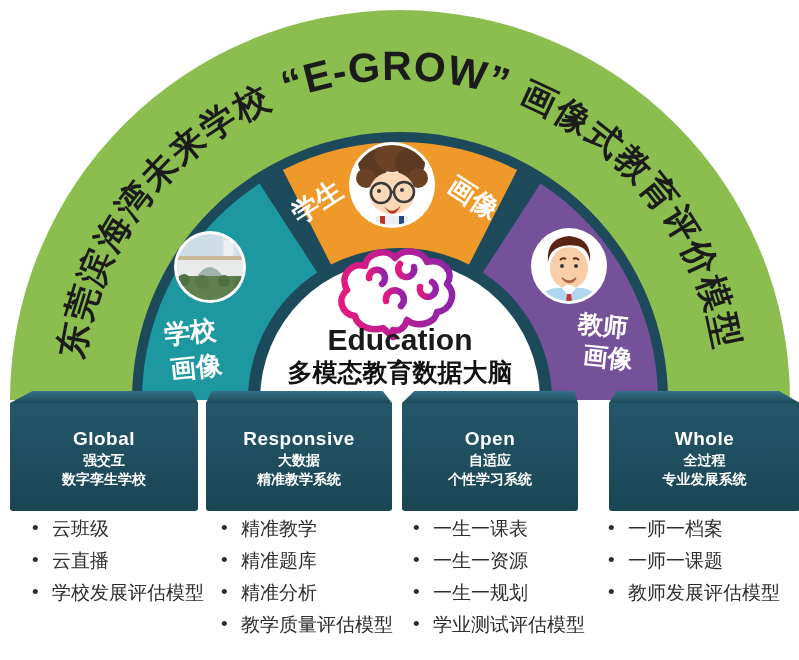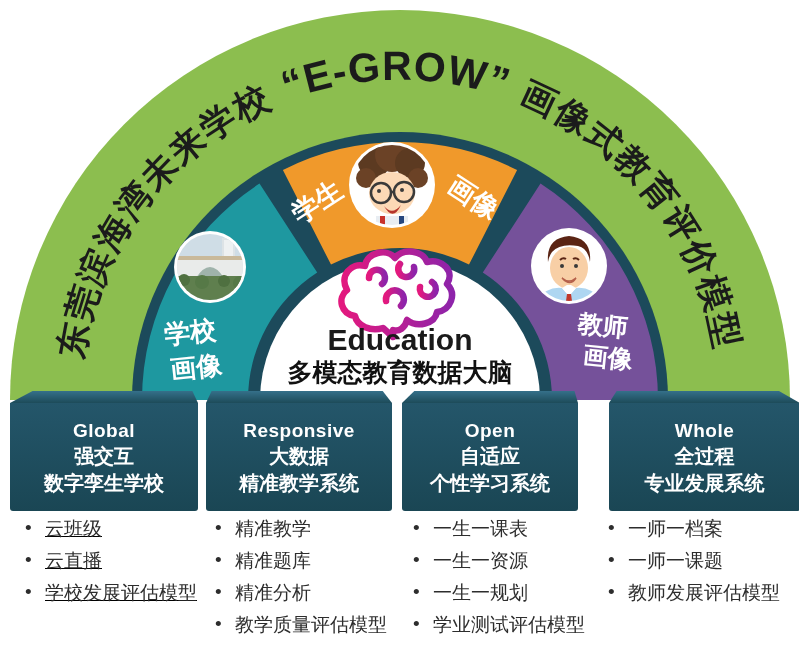--- a/index.html
+++ b/index.html
@@ -16,21 +16,21 @@
   .pillar:nth-of-type(2) .lid{clip-path:polygon(0% 100%,7% 0%,98% 0%,100% 100%);}
   .pillar:nth-of-type(3) .lid{clip-path:polygon(0% 100%,3% 0%,95% 0%,100% 100%);}
   .pillar:nth-of-type(4) .lid{clip-path:polygon(0% 100%,4% 0%,89% 0%,100% 100%);}
   .pillar .front{
     height:108px;background:linear-gradient(#24566a,#1a4654);
     border-radius:0 0 3px 3px;
     display:flex;flex-direction:column;align-items:center;justify-content:center;
     color:#ffffff;text-align:center;line-height:1.32;
   }
   .pillar .en{font-size:19px;font-weight:700;letter-spacing:.5px;}
-  .pillar .zh{font-size:20px;font-weight:600;}
+  .pillar .zh{font-size:14px;font-weight:600;}
 
   
   .plist{position:absolute;top:516px;}
   .plist ul{list-style:none;margin:0;padding:0;}
   .plist li{
     position:relative;padding-left:27px;margin-bottom:7px;
     font-size:19px;color:#2d2d2d;line-height:1.32;max-width:152px;font-weight:500;
   }
   .plist li::before{
     content:"•";position:absolute;left:7px;top:-1px;color:#2d2d2d;font-size:19px;
@@ -174,28 +174,28 @@
   </div>
   <div class="pillar" style="left:597px;width:191px;padding-left:12px;">
     <div class="lid"></div>
     <div class="front">
       <div class="en">Whole</div>
       <div class="zh">全过程</div>
       <div class="zh">专业发展系统</div>
     </div>
   </div>
 
-  <div class="plist" style="left:18px;width:180px;text-decoration:underline;">
+  <div class="plist" style="left:25px;width:180px;">
     <ul>
       <li>云班级</li>
       <li>云直播</li>
       <li>学校发展评估模型</li>
     </ul>
   </div>
-  <div class="plist" style="left:208px;width:180px;">
+  <div class="plist" style="left:214px;width:180px;">
     <ul>
       <li>精准教学</li>
       <li>精准题库</li>
       <li>精准分析</li>
       <li>教学质量评估模型</li>
     </ul>
   </div>
   <div class="plist" style="left:406px;width:180px;">
     <ul>
       <li>一生一课表</li>

